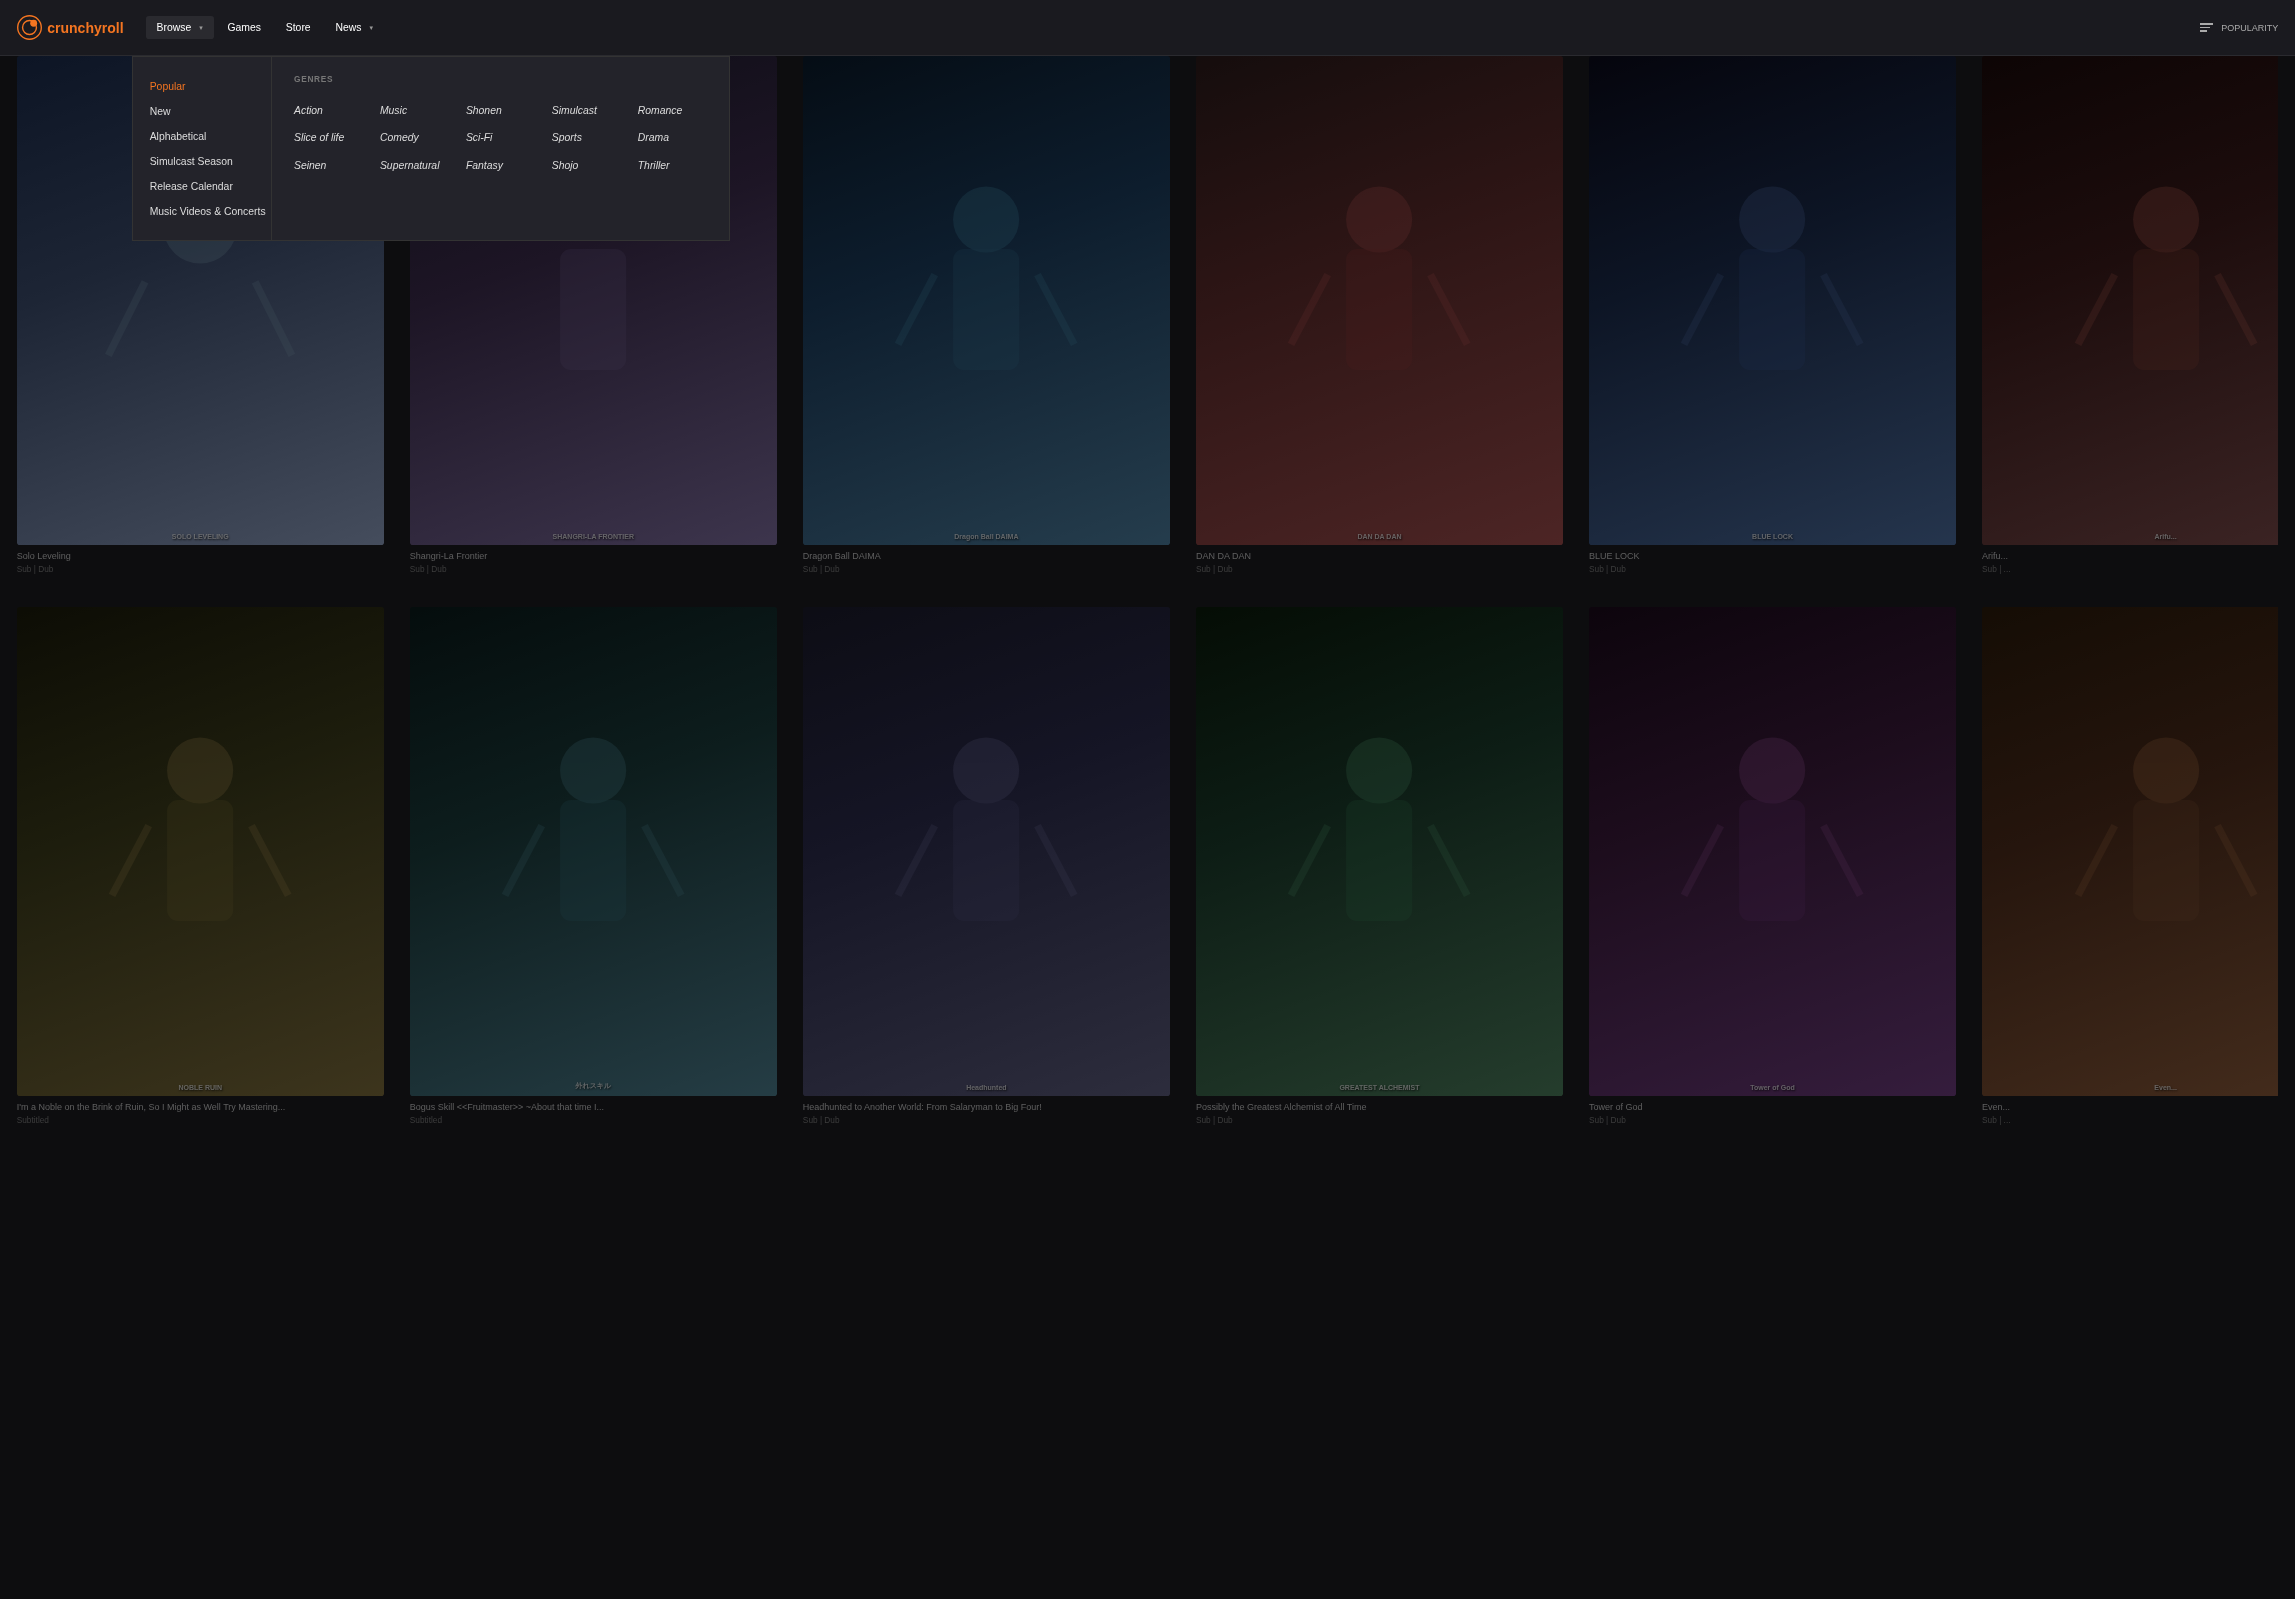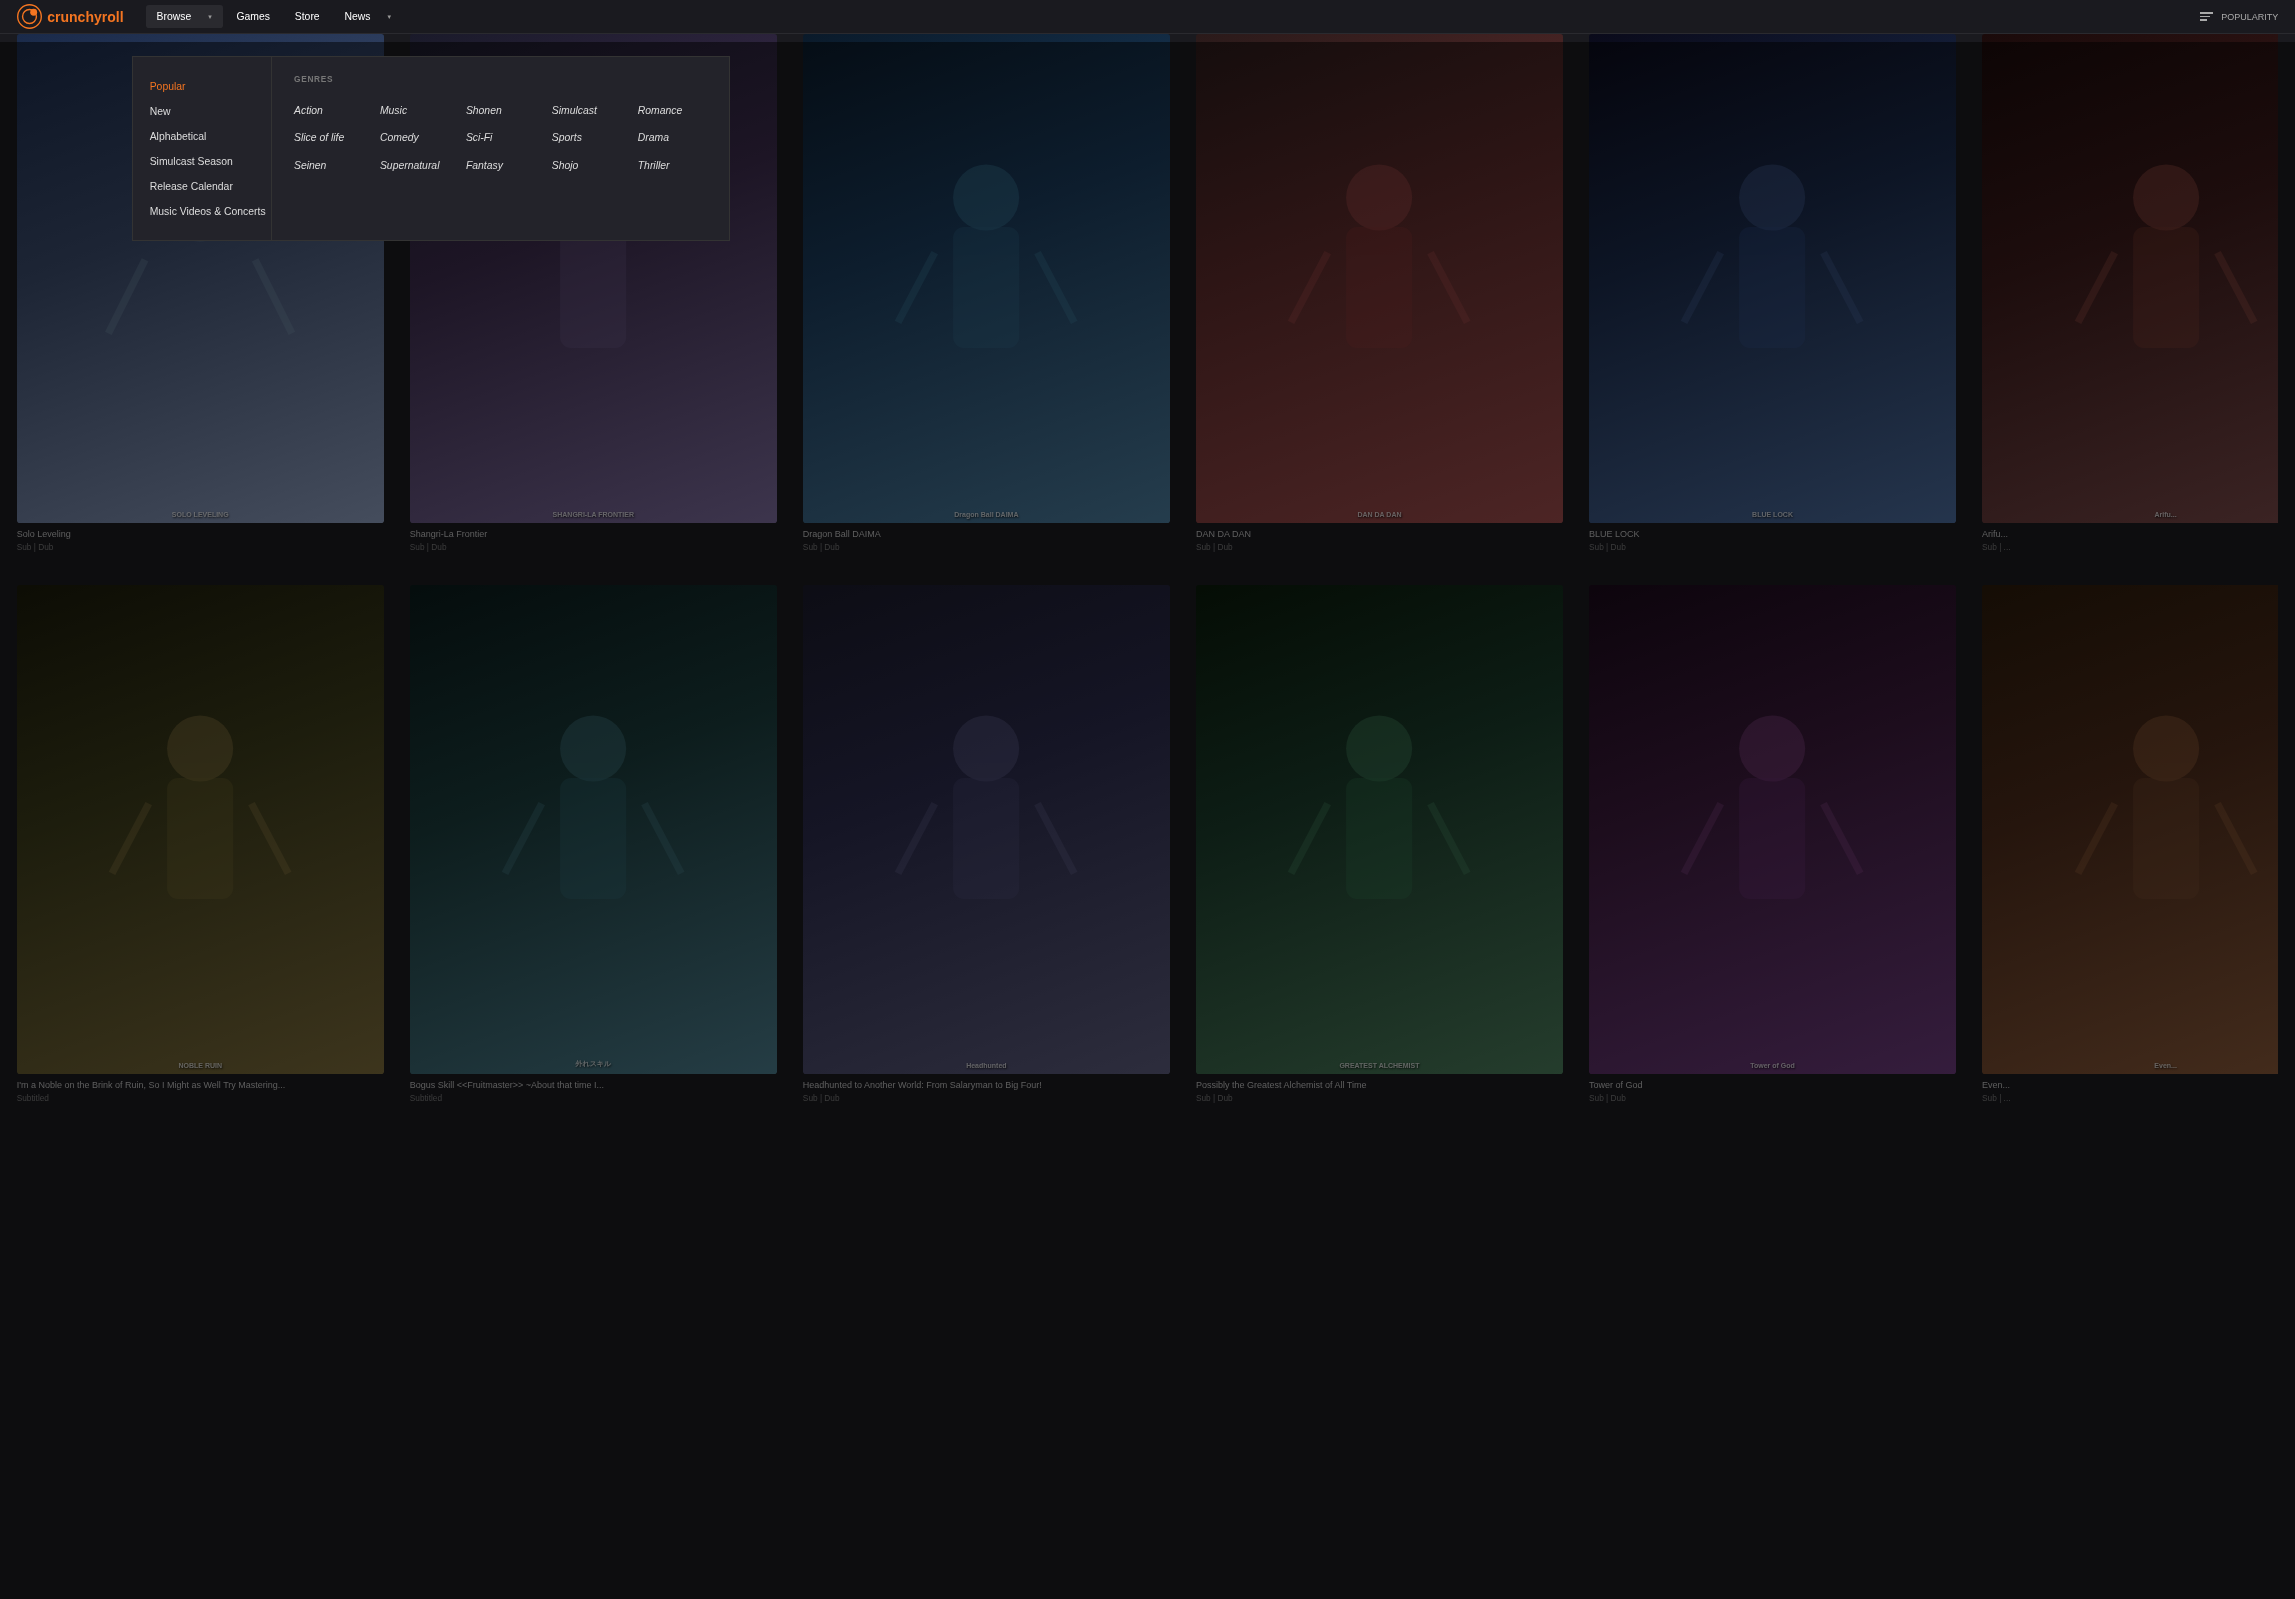--- a/index.html
+++ b/index.html
@@ -10,21 +10,21 @@
       min-height: 100vh;
       overflow-x: hidden;
     }
 
     
     .header {
       background: #1a1a1f;
       display: flex;
       align-items: center;
       padding: 0 16.7px;
-      height: 34px;
+      height: 56px;
       border-bottom: 0.7px solid #2a2a2f;
       position: relative;
       z-index: 100;
     }
     .logo {
       display: flex;
       align-items: center;
       gap: 5.6px;
       margin-right: 22px;
     }
@@ -38,21 +38,21 @@
       font-weight: bold;
     }
     .nav {
       display: flex;
       align-items: center;
       gap: 2.8px;
     }
     .nav-item {
       display: flex;
       align-items: center;
-      gap: 17px;
+      gap: 8px;
       padding: 5.6px 11px;
       color: #fff;
       font-size: 10.4px;
       cursor: pointer;
       border-radius: 2.8px;
     }
     .nav-item.active { background: #2a2a2f; }
     .nav-chevron {
       font-size: 7px;
       color: #999;

